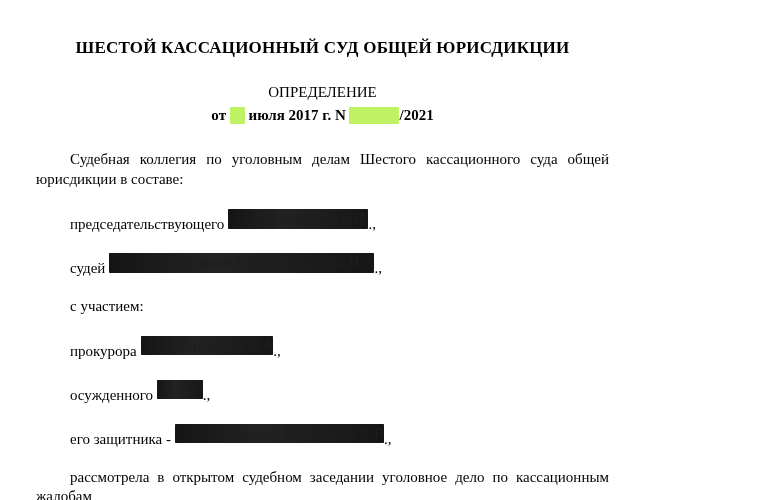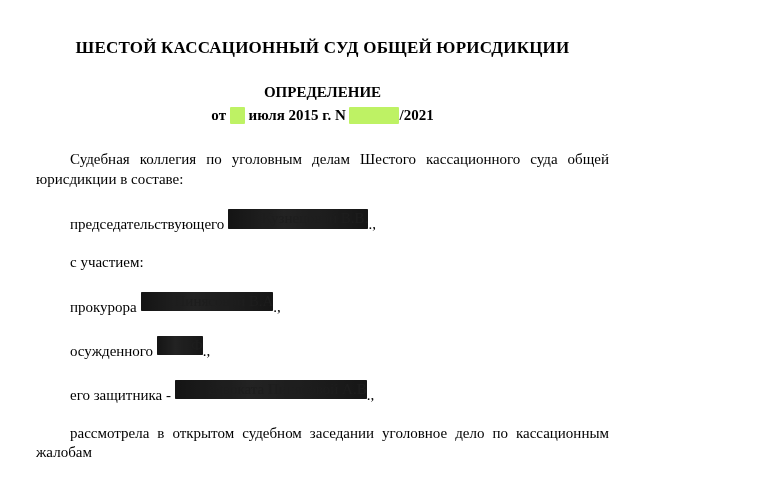--- a/index.html
+++ b/index.html
@@ -23,21 +23,21 @@
   }
   .court-title {
     text-align: center;
     font-weight: bold;
     font-size: 17px;
     letter-spacing: 0.2px;
     margin: 0 0 26px 0;
   }
   .doc-type {
     text-align: center;
-    font-weight: bold;
+    font-weight: normal;
     font-size: 15px;
     margin: 0 0 6px 0;
   }
   .doc-date {
     text-align: center;
     font-weight: bold;
     font-size: 15px;
     margin: 0 0 26px 0;
     white-space: nowrap;
   }
@@ -102,47 +102,50 @@
 </head>
 <body>
 
 <div class="page">
 
   <h1 class="court-title">ШЕСТОЙ КАССАЦИОННЫЙ СУД ОБЩЕЙ ЮРИСДИКЦИИ</h1>
 
   <div class="doc-type">ОПРЕДЕЛЕНИЕ</div>
 
   <div class="doc-date">
-    <span>от </span><span class="mask-num">30</span><span> июля 2015 г. N </span><span class="mask-num">77-3581</span><span>/2021</span>
+    <span>от </span><span class="mask-num">30</span><span> июля 2017 г. N </span><span class="mask-num">77-3581</span><span>/2021</span>
   </div>
 
   <p class="para">Судебная коллегия по уголовным делам Шестого кассационного суда общей юрисдикции в составе:</p>
 
   <div class="body-block">
 
     <div class="line">
       <span>председательствующего </span><span class="redact sm">Кузнецовой В.В.</span><span>.,</span>
     </div>
 
+    <div class="line">
+      <span>судей </span><span class="redact sm">Синяговского Д.В., Родомакина И.А</span><span>.,</span>
+    </div>
 
 
     <div class="line">
       <span>с участием:</span>
     </div>
 
     <div class="line">
       <span>прокурора </span><span class="redact sm">Пинясовой В.А</span><span>.,</span>
     </div>
 
     <div class="line">
       <span>осужденного </span><span class="redact sm">Ф</span><span>.,</span>
     </div>
 
     <div class="line">
-      <span>его защитника - </span><span class="redact sm">адвоката Пинясовой А.В</span><span>.,</span>
+      <span>его защитника - </span><span class="redact sm">уголовным Мартынова А.В</span><span>.,</span>
     </div>
 
   </div>
 
   <p class="para final">
     <span class="l">рассмотрела в открытом судебном заседании уголовное дело по кассационным жалобам</span>
 
   </p>
 
 </div>

